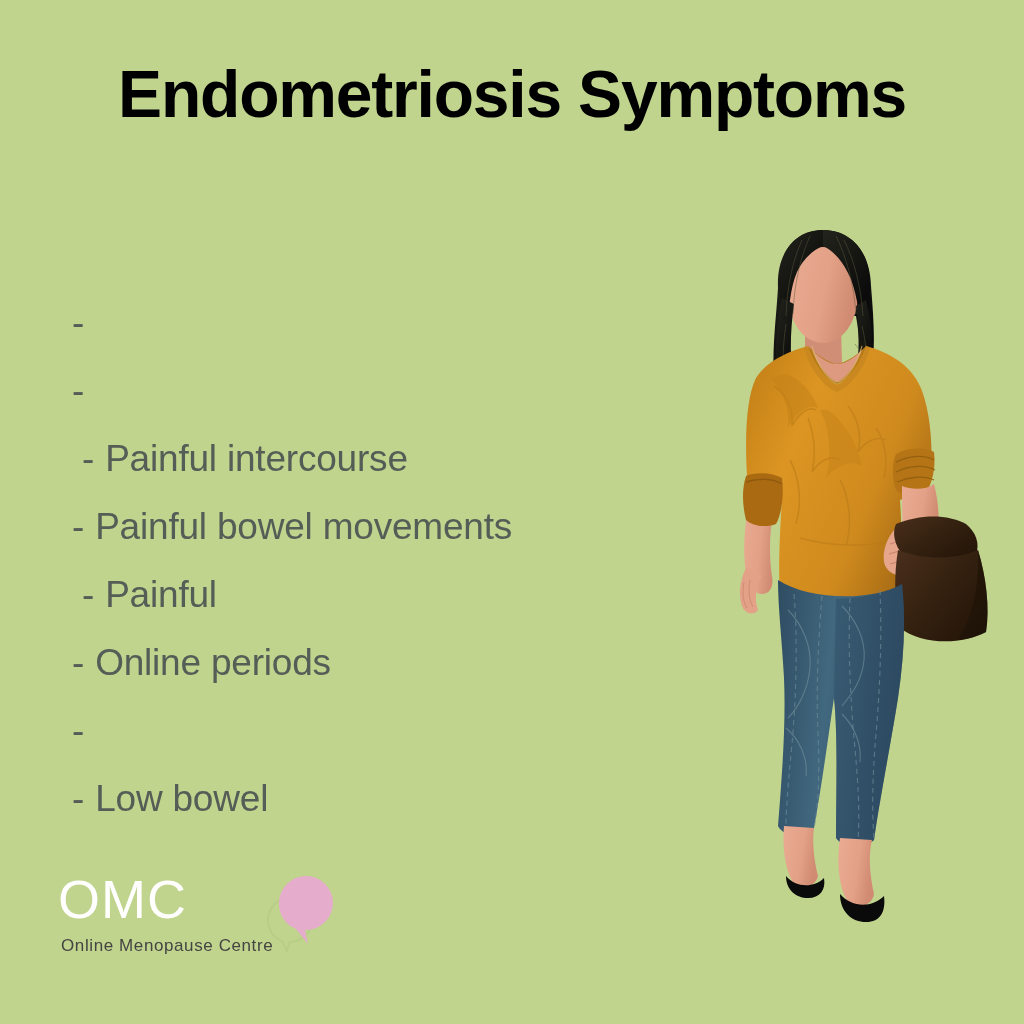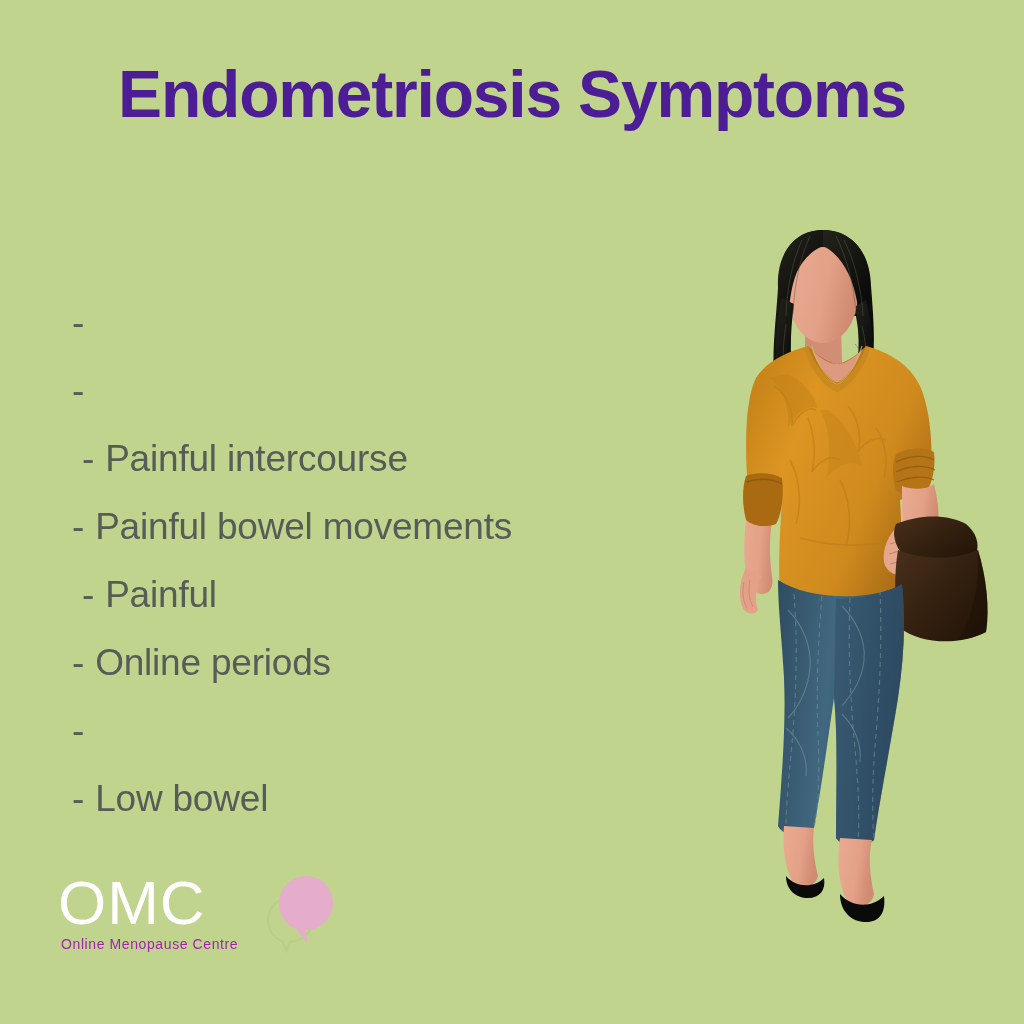--- a/index.html
+++ b/index.html
@@ -20,21 +20,21 @@
   
   #page-title {
     position: absolute;
     left: 0;
     top: 58px;
     width: 1024px;
     text-align: center;
     font-size: 66px;
     font-weight: bold;
     letter-spacing: -1.2px;
-    color: #4c1d95;
+    color: #000000;
     line-height: 1.1;
     white-space: nowrap;
   }
 
   
   #symptom-list {
     position: absolute;
     left: 72px;
     top: 288px;
     width: 640px;
@@ -60,33 +60,33 @@
     position: absolute;
     left: 58px;
     top: 872px;
     width: 300px;
     height: 100px;
   }
   #logo-omc {
     position: absolute;
     left: 0;
     top: 0;
-    font-size: 62px;
+    font-size: 54px;
     font-weight: 300;
     color: #ffffff;
     letter-spacing: 1px;
     line-height: 1;
   }
   #logo-tagline {
     position: absolute;
     left: 3px;
     top: 64px;
-    font-size: 14px;
+    font-size: 17px;
     font-weight: 300;
-    color: #a21caf;
+    color: #404040;
     letter-spacing: 0.6px;
     opacity: 0.97;
     white-space: nowrap;
   }
   #logo-bubble {
     position: absolute;
     left: 166px;
     top: 4px;
   }
 

